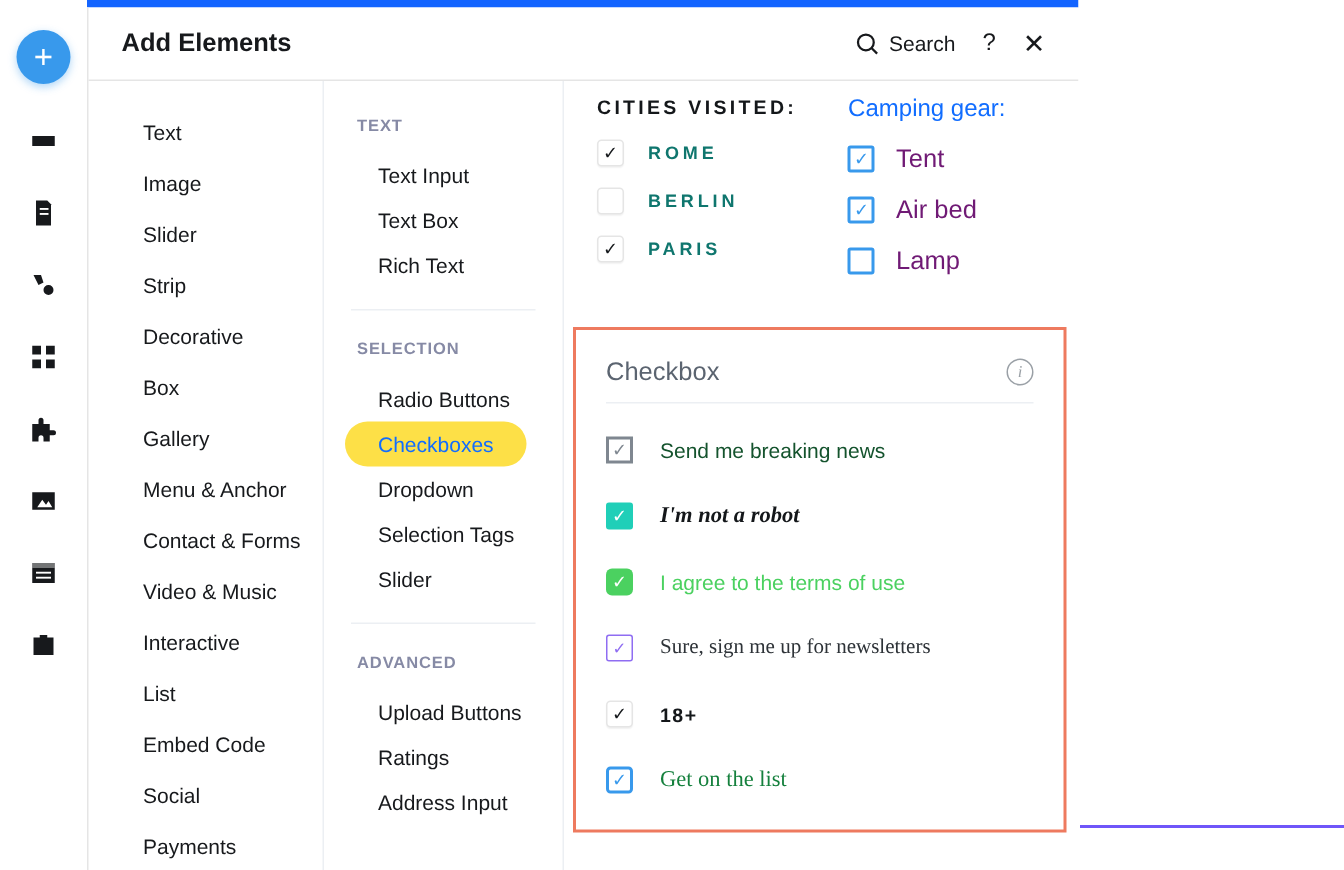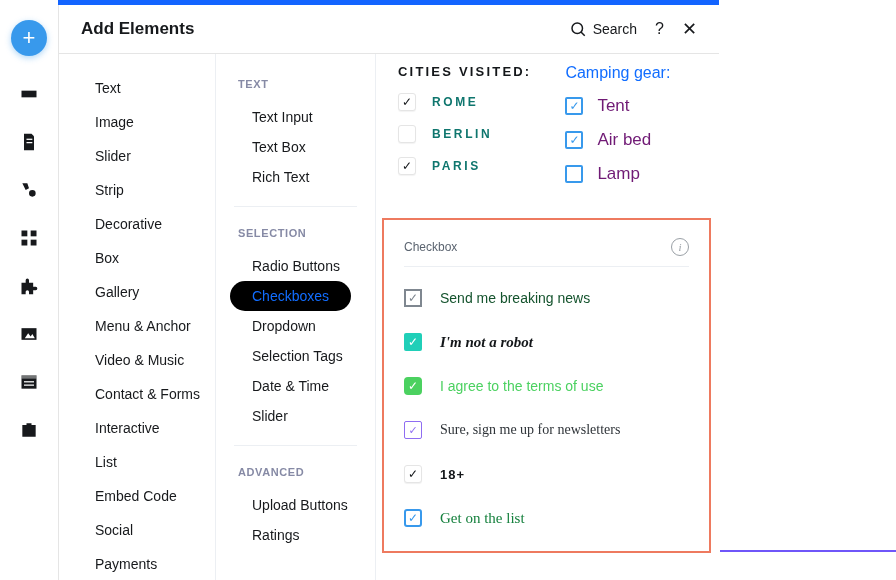--- a/index.html
+++ b/index.html
@@ -20,37 +20,37 @@
   .help-icon { font-size: 16px; color: #17191c; cursor: pointer; }
   .close-icon { font-size: 18px; cursor: pointer; }
   .panel-body { flex: 1; display: flex; overflow: hidden; }
   .col1 { width: 157px; border-right: 1px solid #eceff3; padding: 18px 0 18px 0; overflow-y: auto; }
   .col1-item { padding: 8px 22px; font-size: 14px; color: #17191c; cursor: pointer; border-radius: 20px; margin: 0 6px 0 14px; display: inline-block; white-space: nowrap; }
   .col1-row { display: block; margin-bottom: 2px; }
   .col2 { width: 160px; border-right: 1px solid #eceff3; padding: 18px 0; overflow-y: auto; }
   .col2-heading { font-size: 11px; font-weight: 600; letter-spacing: 0.6px; color: #868aa5; padding: 6px 22px 12px 22px; text-transform: uppercase; }
   .col2-item { padding: 7px 22px; font-size: 14px; color: #17191c; cursor: pointer; border-radius: 20px; margin: 0 6px 0 14px; display: inline-block; white-space: nowrap; }
   .col2-row { display: block; margin-bottom: 0px; }
-  .col2-item.active { background: #000000; color: #116dff; }
+  .col2-item.active { background: #fde047; color: #116dff; }
   .col2-sep { height: 1px; background: #eceff3; margin: 14px 18px; }
   .col3 { flex: 1; padding: 10px 0 0 0; overflow-y: auto; position: relative; }
   .preview-top { display: flex; gap: 34px; padding: 0 22px 20px 22px; }
   .cities-col { display: flex; flex-direction: column; gap: 14px; }
   .cities-heading { font-size: 13px; font-weight: 800; letter-spacing: 2.2px; color: #14171a; text-transform: uppercase; }
   .city-row { display: flex; align-items: center; gap: 16px; }
   .city-cb { width: 18px; height: 18px; border: 1px solid #e5e5e5; border-radius: 3px; background: #fff; box-shadow: 0 1px 1px rgba(0,0,0,0.05); display: flex; align-items: center; justify-content: center; font-size: 12px; color: #14171a; }
   .city-label { font-size: 12px; font-weight: 800; letter-spacing: 2.6px; color: #0f766e; text-transform: uppercase; }
   .camp-col { display: flex; flex-direction: column; gap: 14px; }
   .camp-heading { font-size: 16px; color: #116dff; font-weight: 400; }
   .camp-row { display: flex; align-items: center; gap: 14px; }
   .camp-cb { width: 18px; height: 18px; border: 2px solid #3899ec; border-radius: 2px; display: flex; align-items: center; justify-content: center; font-size: 12px; color: #3899ec; }
   .camp-label { font-size: 17px; color: #701a75; }
   .highlight-box { border: 2px solid #ee7a5f; margin: 0 8px 10px 6px; padding: 18px 20px 20px 20px; }
   .hb-header { display: flex; align-items: center; justify-content: space-between; border-bottom: 1px solid #eceff3; padding-bottom: 10px; margin-bottom: 22px; }
-  .hb-title { font-size: 12px; color: #5b6470; }
+  .hb-title { font-size: 17px; color: #5b6470; }
   .hb-info { width: 18px; height: 18px; border: 1px solid #9aa0a6; border-radius: 50%; display: flex; align-items: center; justify-content: center; font-size: 11px; font-style: italic; color: #9aa0a6; font-family: Georgia, serif; }
   .hb-row { display: flex; align-items: center; gap: 18px; margin-bottom: 26px; }
   .hb-row:last-child { margin-bottom: 4px; }
   .cb { width: 18px; height: 18px; display: flex; align-items: center; justify-content: center; flex-shrink: 0; }
   .cb.gray-outline { border: 2px solid #7f8790; color: #7f8790; font-size: 12px; }
   .cb.teal-filled { background: #20cfb8; border-radius: 2px; color: #fff; font-size: 12px; }
   .cb.green-filled { background: #4bd160; border-radius: 4px; color: #fff; font-size: 12px; }
   .cb.purple-outline { border: 1.5px solid #8f6df2; color: #8f6df2; font-size: 11px; border-radius: 2px; }
   .cb.white-shadow { background: #fff; border: 1px solid #e5e5e5; border-radius: 3px; box-shadow: 0 1px 1px rgba(0,0,0,0.06); color: #14171a; font-size: 12px; }
   .cb.blue-outline { border: 2px solid #3899ec; border-radius: 3px; color: #3899ec; font-size: 12px; }
@@ -139,45 +139,45 @@
   <div class="panel-body">
     <div class="col1" id="col1">
         <div class="col1-row"><span class="col1-item">Text</span></div>
         <div class="col1-row"><span class="col1-item">Image</span></div>
         <div class="col1-row"><span class="col1-item">Slider</span></div>
         <div class="col1-row"><span class="col1-item">Strip</span></div>
         <div class="col1-row"><span class="col1-item">Decorative</span></div>
         <div class="col1-row"><span class="col1-item">Box</span></div>
         <div class="col1-row"><span class="col1-item">Gallery</span></div>
         <div class="col1-row"><span class="col1-item">Menu &amp; Anchor</span></div>
+        <div class="col1-row"><span class="col1-item">Contact &amp; Forms</span></div>
         <div class="col1-row"><span class="col1-item">Video &amp; Music</span></div>
-        <div class="col1-row"><span class="col1-item">Contact &amp; Forms</span></div>
         <div class="col1-row"><span class="col1-item">Interactive</span></div>
         <div class="col1-row"><span class="col1-item">List</span></div>
         <div class="col1-row"><span class="col1-item">Embed Code</span></div>
         <div class="col1-row"><span class="col1-item">Social</span></div>
         <div class="col1-row"><span class="col1-item">Payments</span></div>
       </div>
     <div class="col2" id="col2">
         <div class="col2-heading">Text</div>
         <div class="col2-row"><span class="col2-item">Text Input</span></div>
         <div class="col2-row"><span class="col2-item">Text Box</span></div>
         <div class="col2-row"><span class="col2-item">Rich Text</span></div>
         <div class="col2-sep"></div>
         <div class="col2-heading">Selection</div>
         <div class="col2-row"><span class="col2-item">Radio Buttons</span></div>
         <div class="col2-row"><span class="col2-item active">Checkboxes</span></div>
         <div class="col2-row"><span class="col2-item">Dropdown</span></div>
         <div class="col2-row"><span class="col2-item">Selection Tags</span></div>
-        <div class="col2-row"><span class="col2-item">Date &amp; Time</span></div>
         <div class="col2-row"><span class="col2-item">Slider</span></div>
         <div class="col2-sep"></div>
         <div class="col2-heading">Advanced</div>
         <div class="col2-row"><span class="col2-item">Upload Buttons</span></div>
         <div class="col2-row"><span class="col2-item">Ratings</span></div>
+        <div class="col2-row"><span class="col2-item">Address Input</span></div>
       </div>
     <div class="col3">
 
       <div class="preview-top">
         <div class="cities-col">
           <div class="cities-heading">Cities visited:</div>
           <div id="cities-rows">
               <div class="city-row">
                 <div class="city-cb">✓</div>
                 <div class="city-label">Rome</div>

